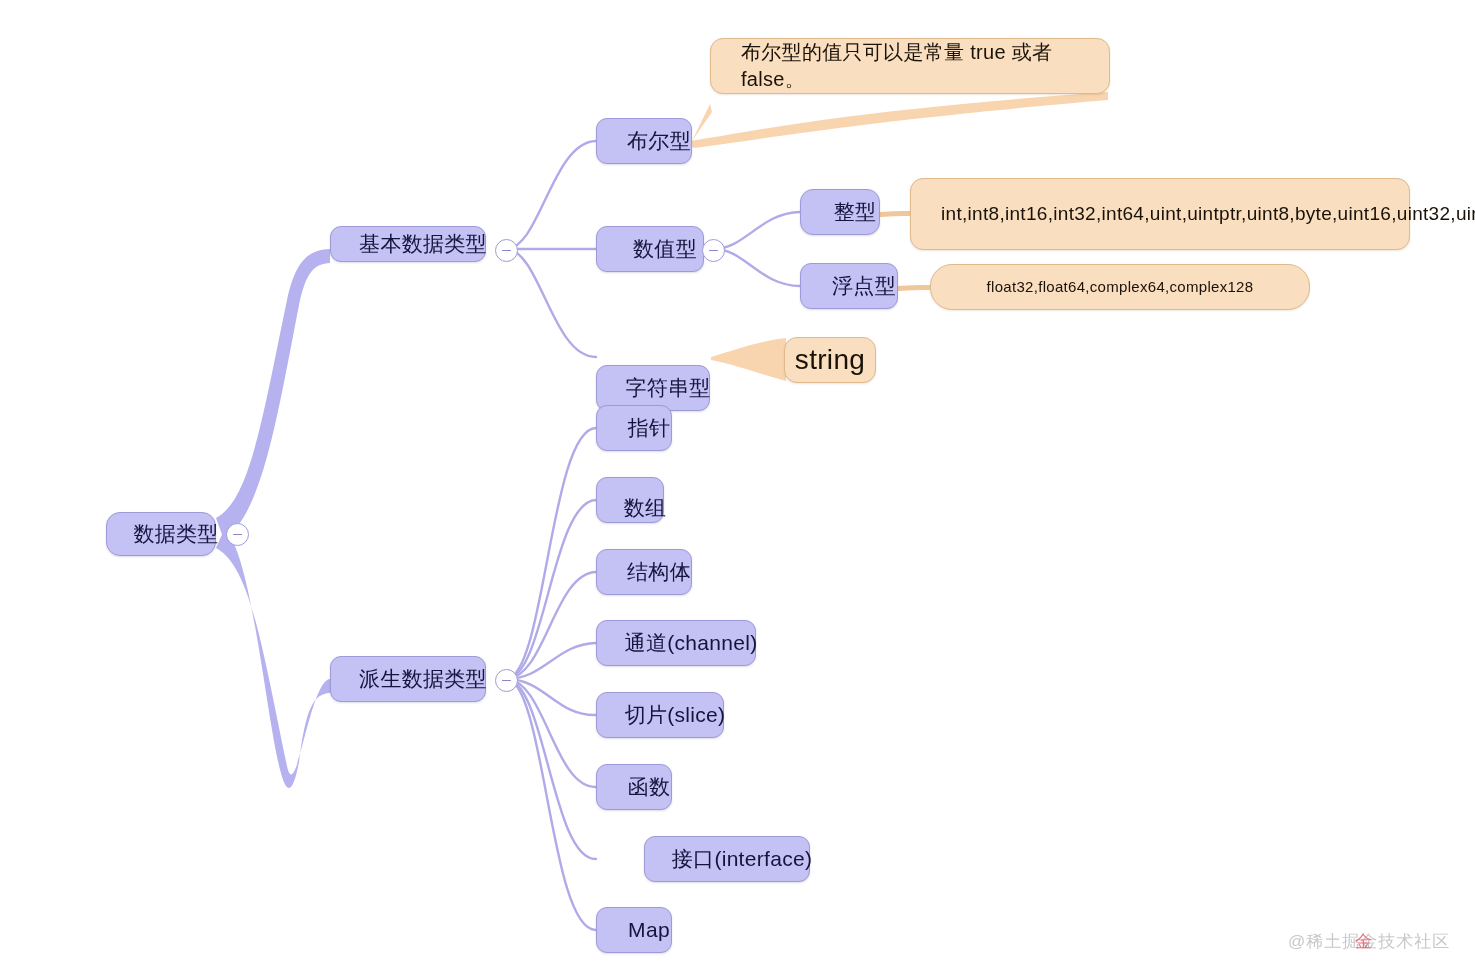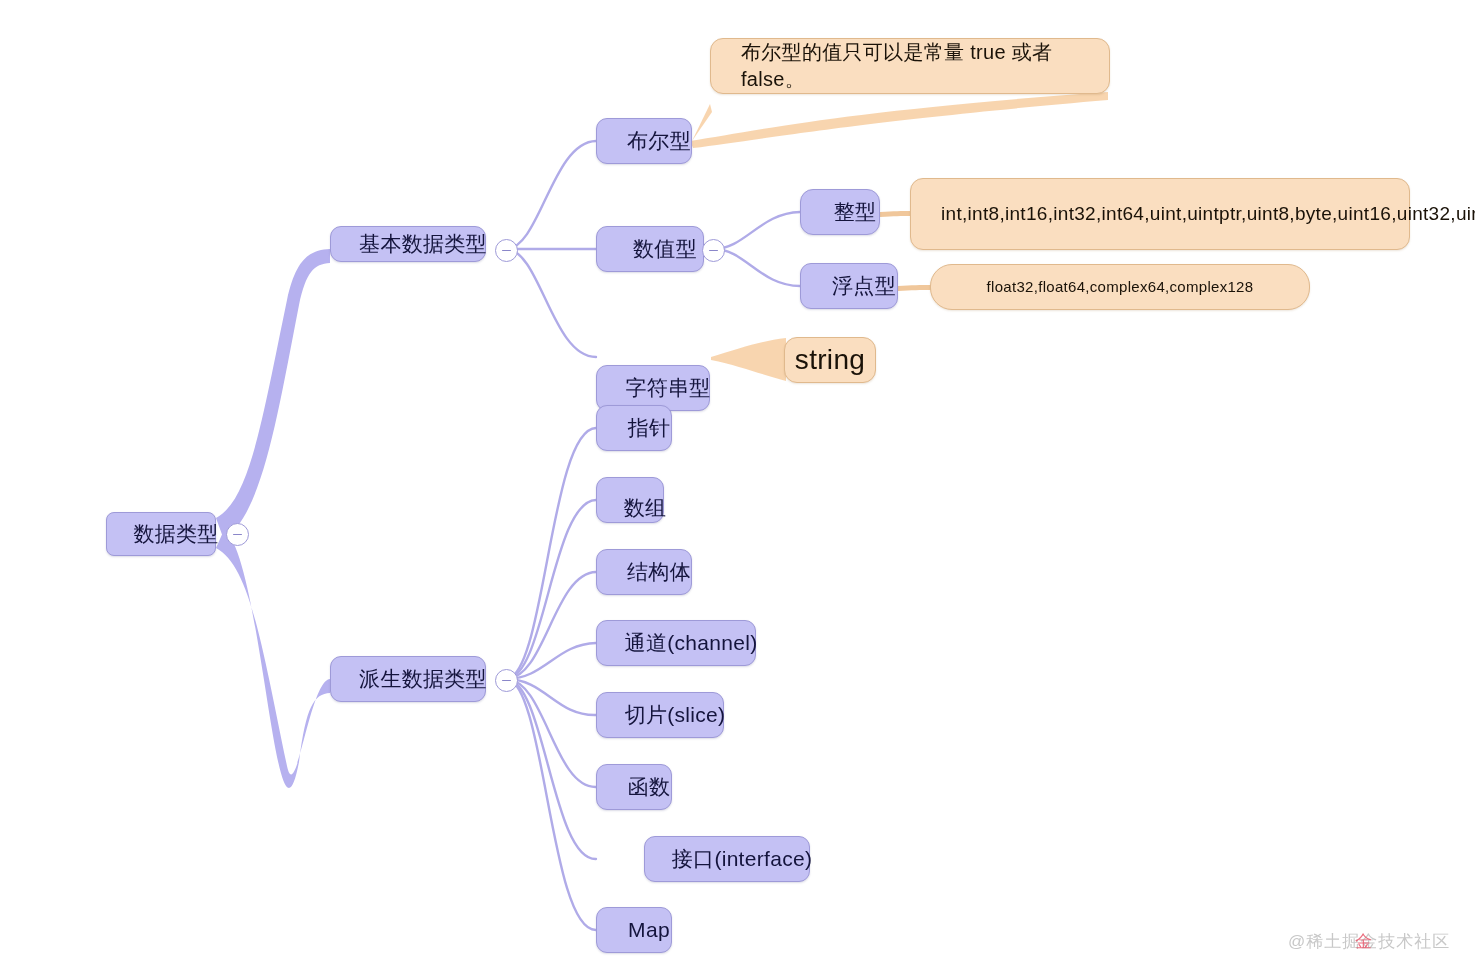--- a/index.html
+++ b/index.html
@@ -39,21 +39,21 @@
     padding-left: 30px;
   }
   .node.purple {
     background: #c4c1f4;
     border: 1px solid #9e9ad8;
     box-shadow: 0 1px 2px rgba(90,90,140,0.22);
   }
   .node.root {
     background: #c4c1f4;
     border: 1px solid #9e9ad8;
-    border-radius: 8px;
+    border-radius: 14px;
     box-shadow: 0 1px 2px rgba(90,90,140,0.22);
   }
   .node.orange {
     background: #fadec0;
     border: 1px solid #e0b98d;
     border-radius: 13px;
     box-shadow: 0 1px 2px rgba(150,110,60,0.18);
     color: #1a1208;
     white-space: normal;
     justify-content: flex-start;

